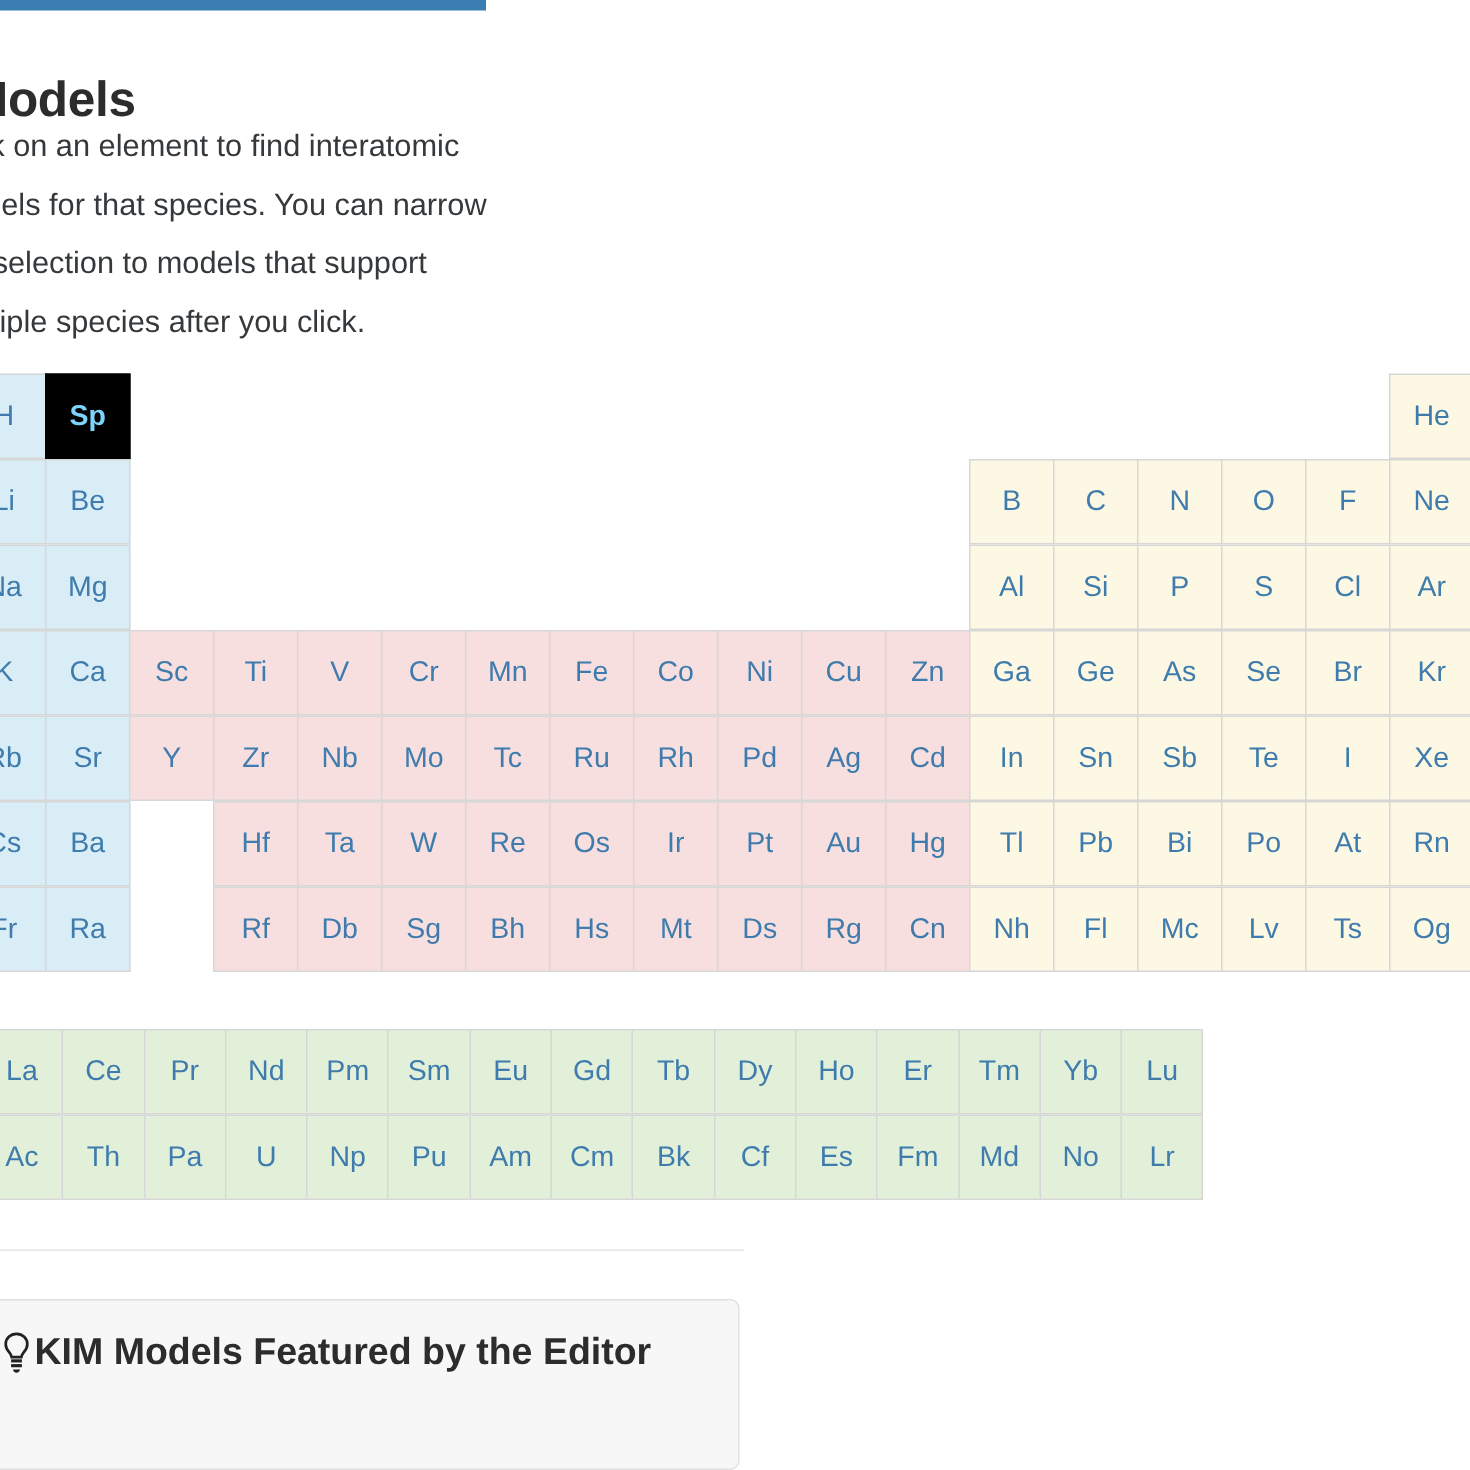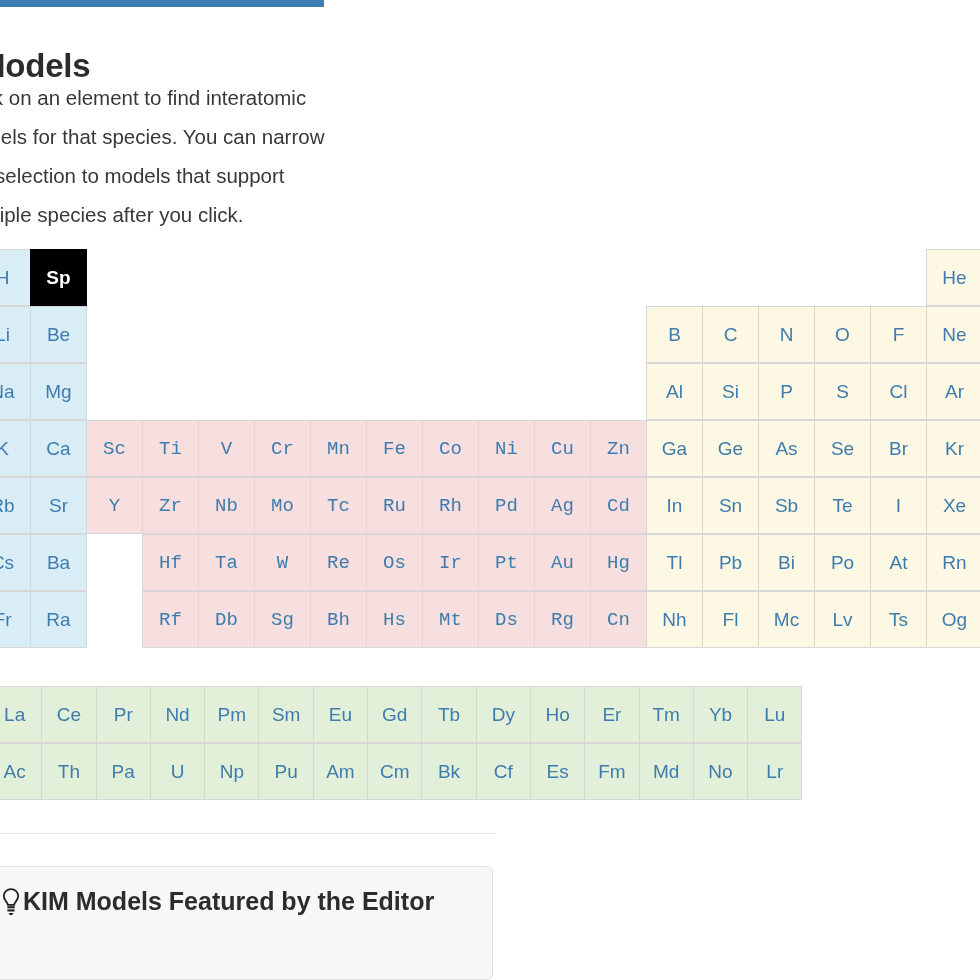--- a/index.html
+++ b/index.html
@@ -36,24 +36,24 @@
   .prow{display:flex;height:57px;}
   .cell{
     width:57px;height:57px;box-sizing:border-box;
     display:flex;align-items:center;justify-content:center;
     font-size:19px;color:#3f7cad;
     border:1px solid #d7d7d7;
     margin-right:-1px;margin-bottom:-1px;
   }
   .cell.empty{border:none;background:transparent;}
   .cell.s{background:#d9edf7;}   
-  .cell.d{background:#f7dfdf;font-family:Liberation Mono, monospace;}   
+  .cell.d{background:#f7dfdf;}   
   .cell.p{background:#fcf8e3;}   
   .cell.selected{
-    background:#000000;color:#ffffff;font-weight:bold;
+    background:#000000;color:#7dd3fc;font-weight:bold;
     border-color:#000000;
   }
 
   
   .fblock{
     position:absolute;left:-13px;top:686px;
   }
   .frow{display:flex;height:57px;}
   .fcell{
     width:55.3px;height:57px;box-sizing:border-box;

